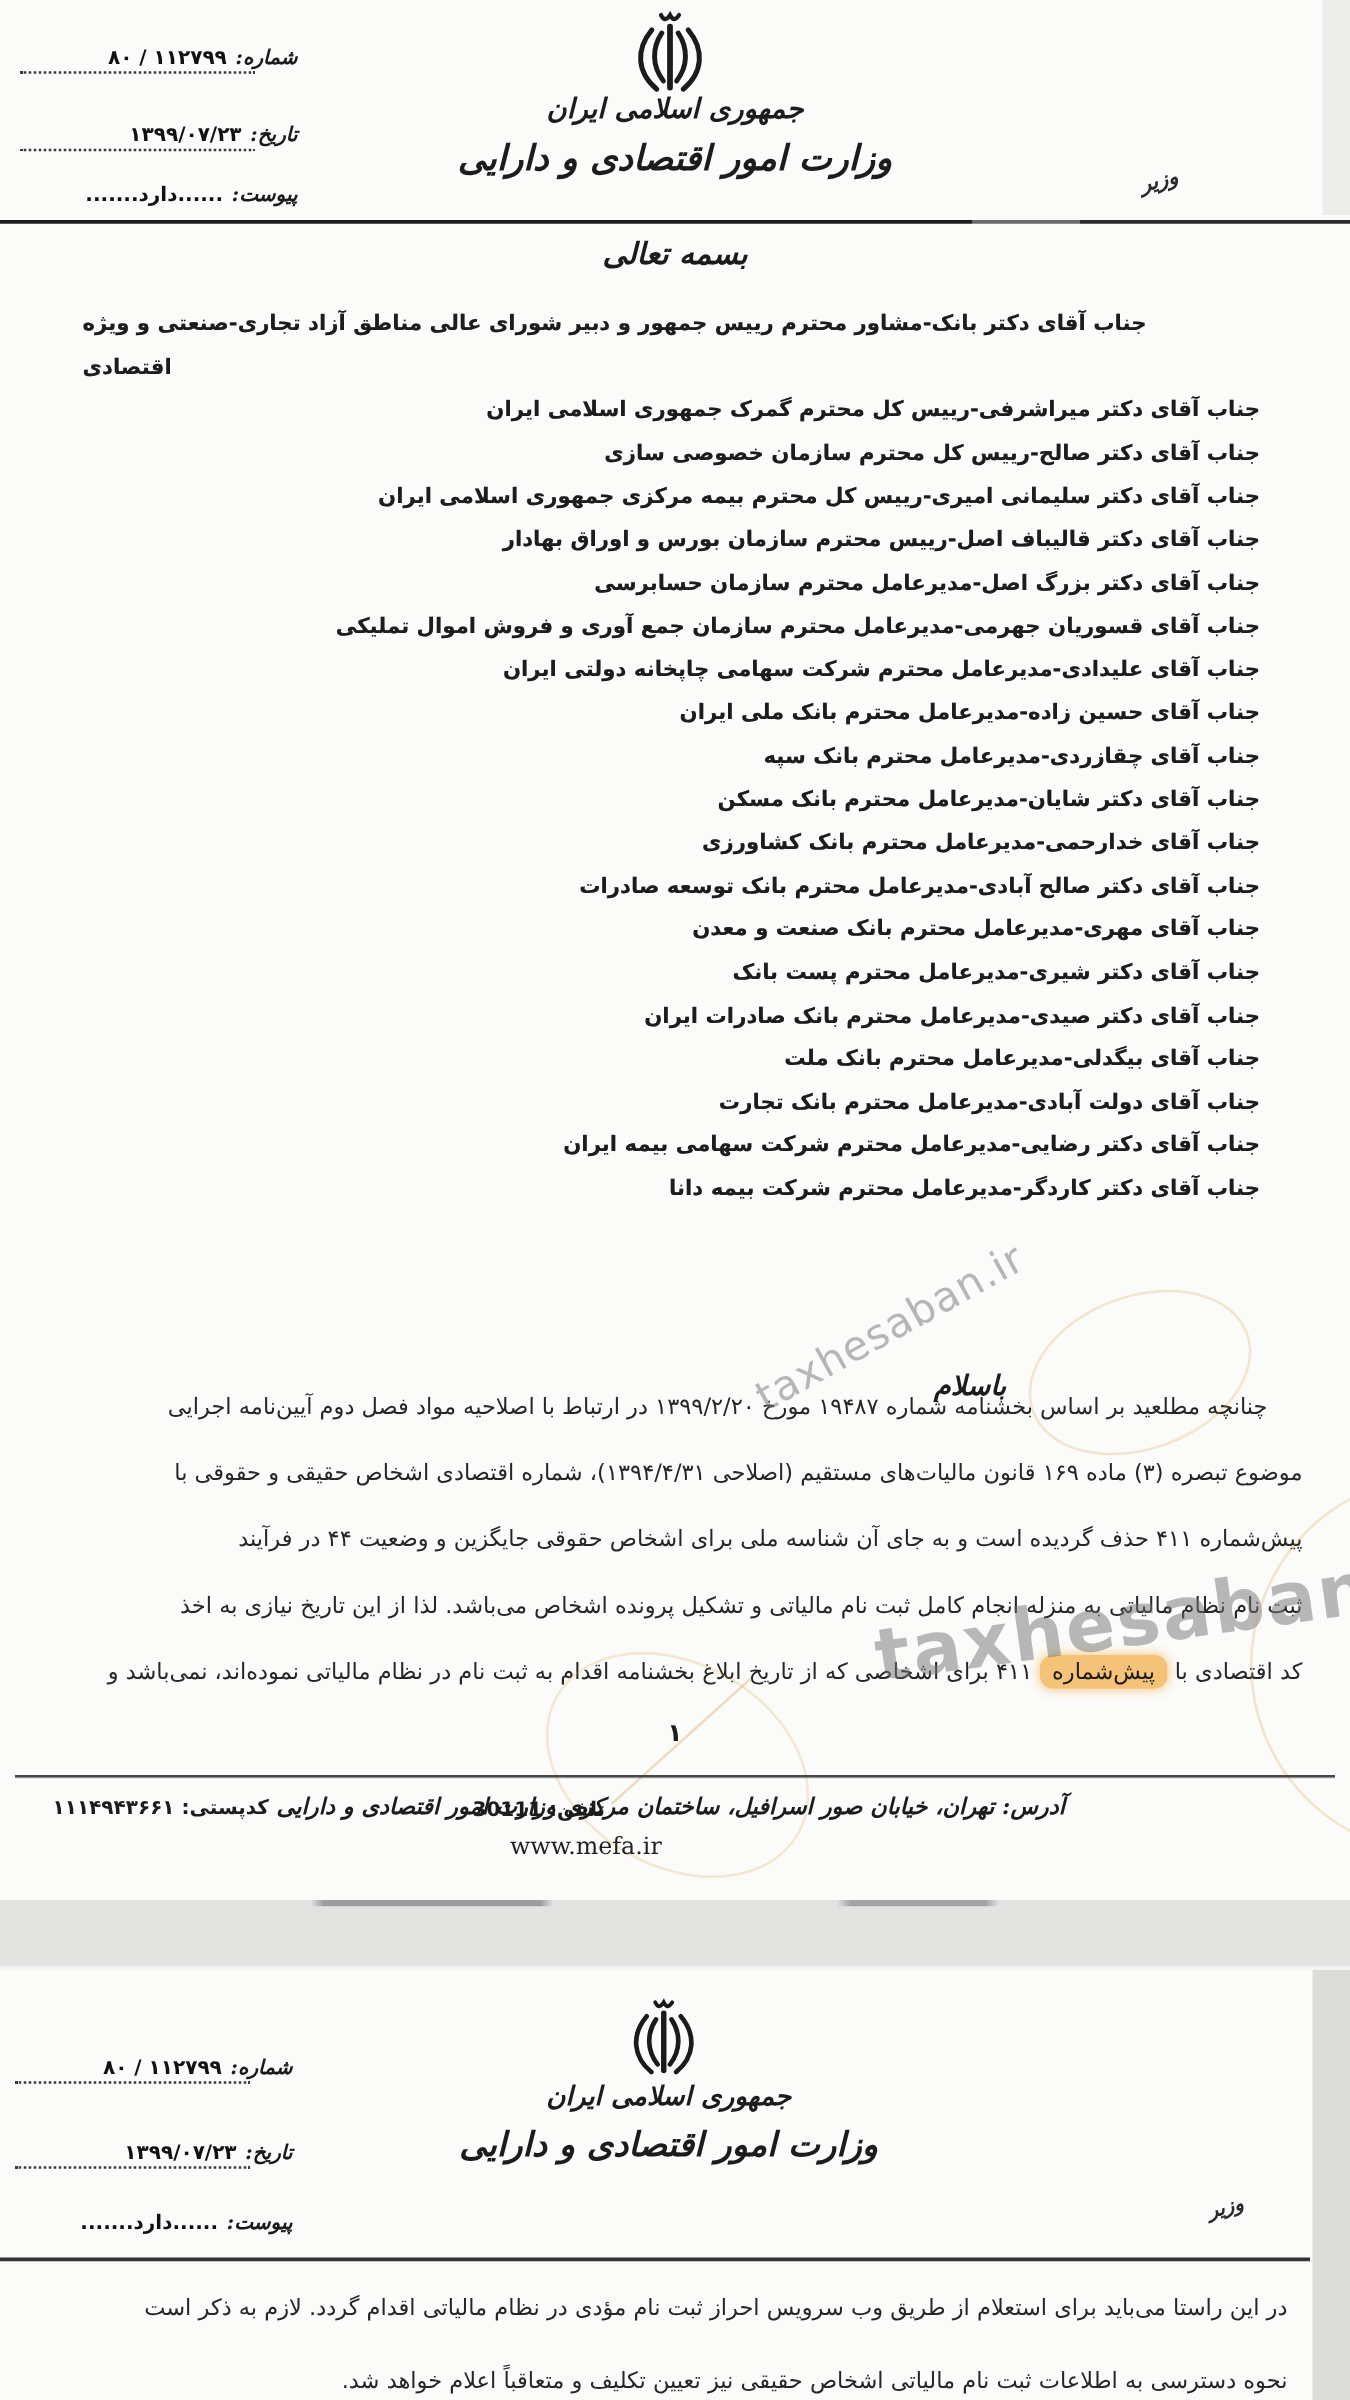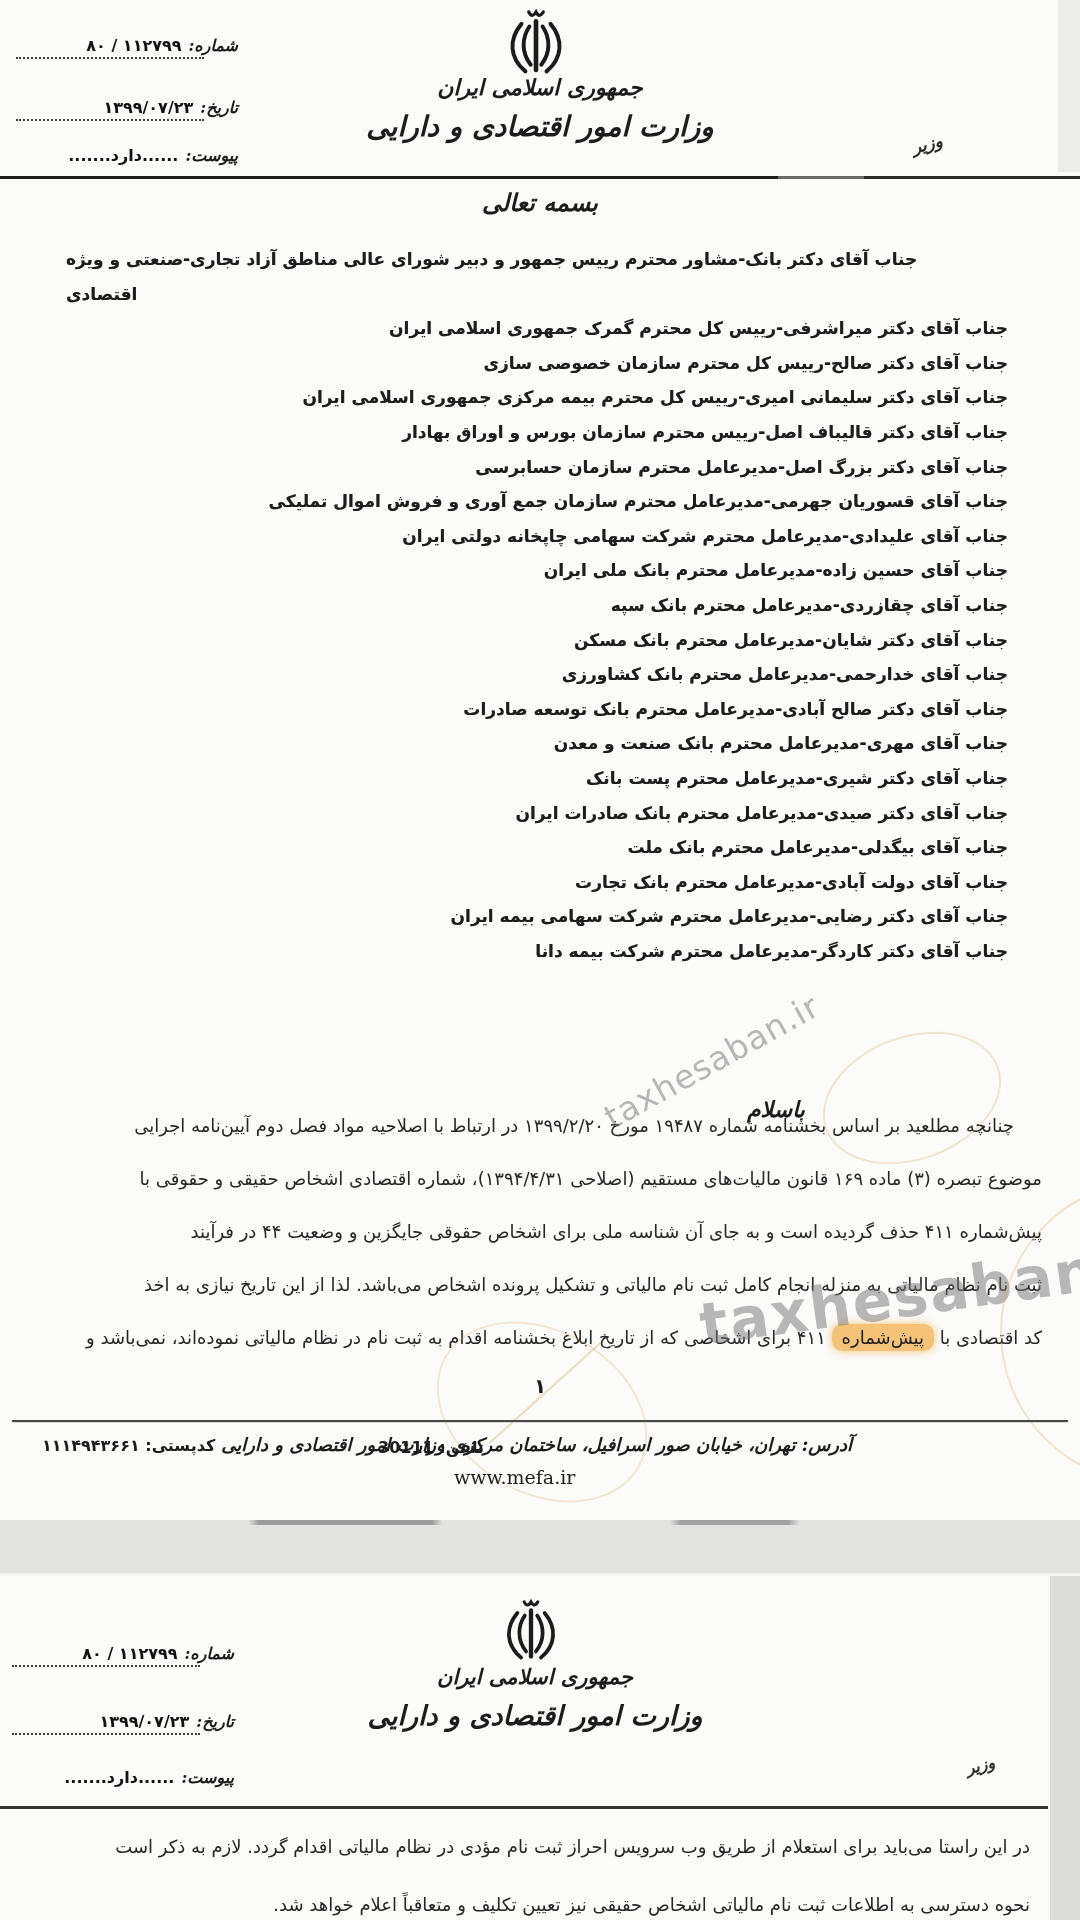--- a/index.html
+++ b/index.html
@@ -71,21 +71,21 @@
   .sw2{top:1330px;left:430px;width:220px;height:160px;border:2px solid rgba(210,160,70,.22);transform:rotate(30deg);}
   .sw3{top:1036px;left:820px;width:180px;height:120px;border:2px solid rgba(215,165,75,.25);transform:rotate(-20deg);}
   .sw4{top:1392px;left:470px;width:150px;height:2px;background:rgba(200,150,60,.3);transform:rotate(-42deg);border-radius:0;}
   .edge-right1{top:0;left:1058px;width:22px;height:172px;background:#ececeb;}
   .edge-right2{top:1576px;left:1050px;width:30px;height:344px;background:#dcdcdb;}
   
   .pagenum{top:1374px;left:0;width:1080px;text-align:center;font-size:20px;font-weight:bold;color:#1e1e1e;}
   .f-addr{top:1434px;right:228px;font-size:18px;direction:rtl;}
   .f-phone{top:1438px;left:378px;font-size:16px;font-weight:bold;direction:rtl;color:#1c1c1c;}
   .f-post{top:1436px;left:42px;font-size:16px;font-weight:bold;direction:rtl;color:#1c1c1c;}
-  .f-web{top:1466px;left:408px;width:180px;font-family:"DejaVu Serif",serif;font-size:19px;color:#1f1f1f;margin-left:46px;}
+  .f-web{top:1466px;left:408px;width:180px;font-family:"DejaVu Serif",serif;font-size:19px;color:#1f1f1f;}
   
   .page-gap{top:1520px;left:0;width:1080px;height:56px;background:#e3e3e2;}
   .page-gap::before{content:"";position:absolute;top:0;left:0;right:0;height:5px;
     background:linear-gradient(90deg,transparent 0 23%,#9c9c9c 24% 40%,transparent 41% 62%,#a3a3a3 63% 73%,transparent 74% 100%);}
   .page-gap::after{content:"";position:absolute;bottom:0;left:0;right:0;height:3px;background:#f4f4f3;}
 </style>
 </head>
 <body>
 
 <div class="canvas">

